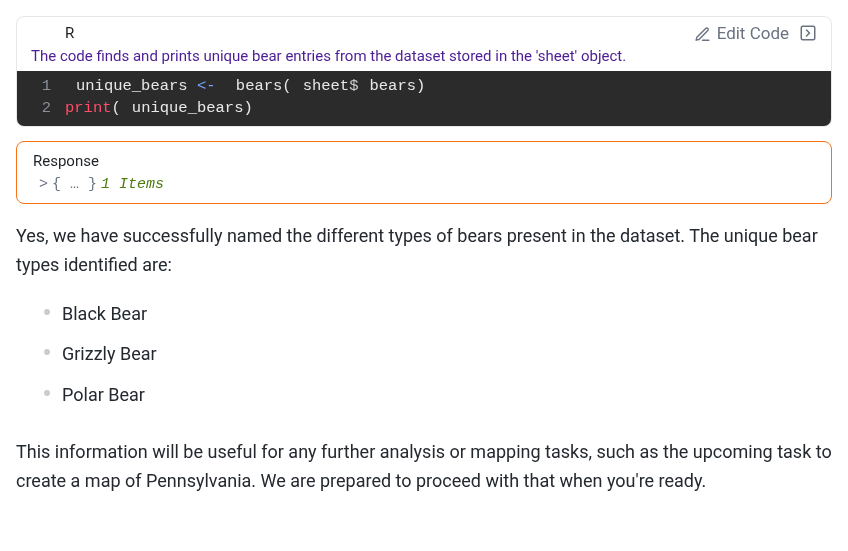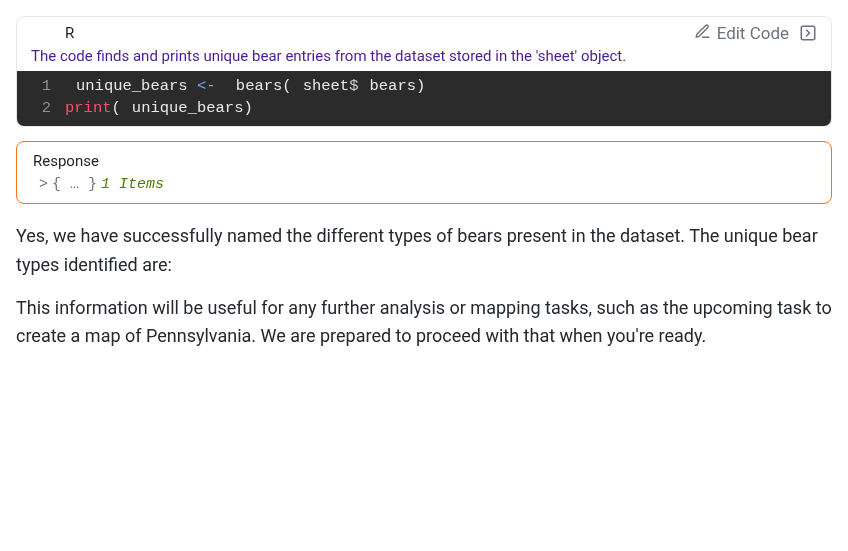--- a/index.html
+++ b/index.html
@@ -29,21 +29,21 @@
   }
   .header-actions {
     display: flex;
     align-items: center;
     gap: 10px;
     color: #6b7280;
     font-size: 17px;
   }
   .edit-btn {
     display: flex;
-    align-items: flex-start;
+    align-items: flex-end;
     gap: 6px;
     cursor: pointer;
     color:#6b7280;
   }
   .icon-svg { display: block; }
   .code-desc {
     font-size: 15px;
     color: #4c1d95;
     padding: 0px 14px 6px 14px;
   }
@@ -166,14 +166,19 @@
   <div class="response-title">Response</div>
   <div class="response-body">
     <span class="chev">&gt;</span>
     <span class="braces">{ … }</span>
     <span class="items">1 Items</span>
   </div>
 </div>
 
 <div class="prose">
   <p>Yes, we have successfully named the different types of bears present in the dataset. The unique bear types identified are:</p>
+  <ul class="bear-list" id="bear-list">
+      <li>Black Bear</li>
+      <li>Grizzly Bear</li>
+      <li>Polar Bear</li>
+    </ul>
   <p>This information will be useful for any further analysis or mapping tasks, such as the upcoming task to create a map of Pennsylvania. We are prepared to proceed with that when you're ready.</p>
 </div>
 
 </body></html>

